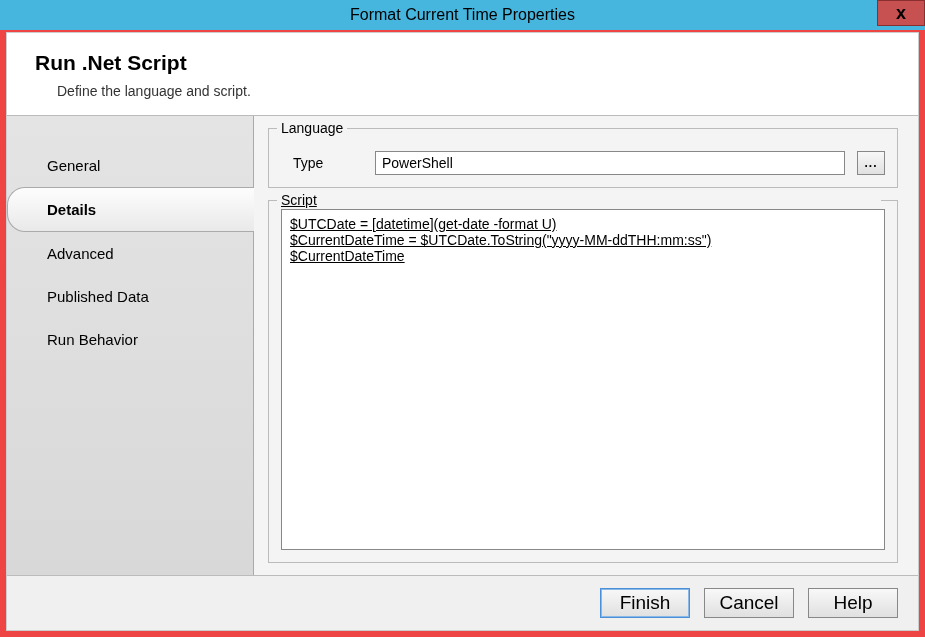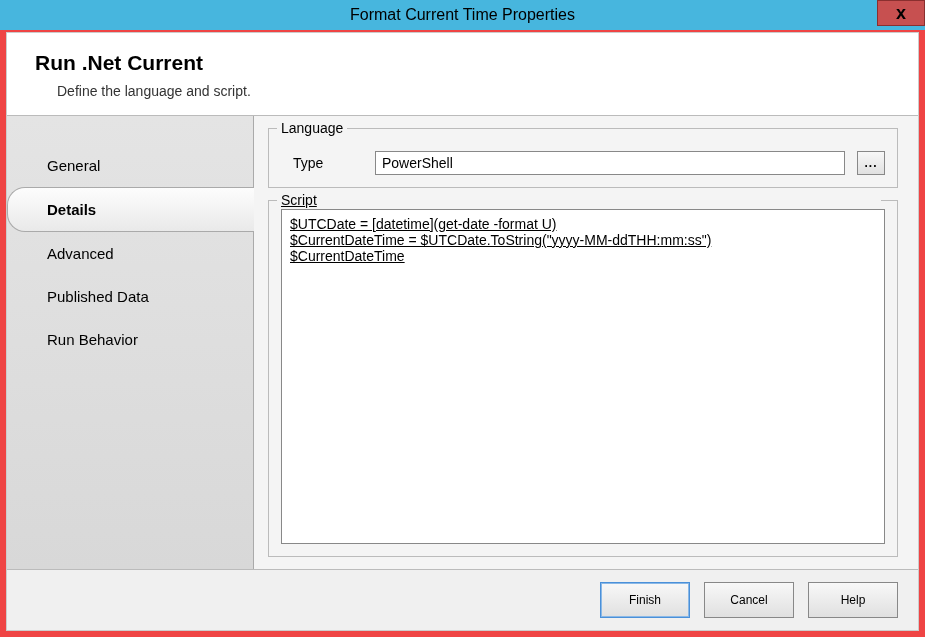--- a/index.html
+++ b/index.html
@@ -183,24 +183,24 @@
     .footer {
       background: #f0f0f0;
       border-top: 1px solid #bbb;
       padding: 12px 20px;
       display: flex;
       justify-content: flex-end;
       gap: 14px;
     }
     .footer-btn {
       min-width: 90px;
-      height: 36px;
+      height: 30px;
       border: 1px solid #888;
       background: linear-gradient(to bottom, #f8f8f8, #e0e0e0);
-      font-size: 12px;
+      font-size: 19px;
       cursor: pointer;
       font-family: inherit;
     }
     .footer-btn.default {
       border: 1px solid #4a90d9;
       box-shadow: 0 0 0 1px #8ab8e6 inset;
     }
   </style>
 </head>
 <body>
@@ -208,21 +208,21 @@
 <div class="window">
   <div class="titlebar">
     <span class="titlebar-title">Format Current Time Properties</span>
     <div class="close-btn">
       <span>x</span>
     </div>
   </div>
 
   <div class="dialog-body">
     <div class="header">
-      <div class="header-title">Run .Net Current</div>
+      <div class="header-title">Run .Net Script</div>
       <div class="header-desc">Define the language and script.</div>
     </div>
     <div class="divider"></div>
 
     <div class="content-area">
       <div class="sidebar">
         <div class="sidebar-item">
           <span>General</span>
         </div>
         <div class="sidebar-item active">

